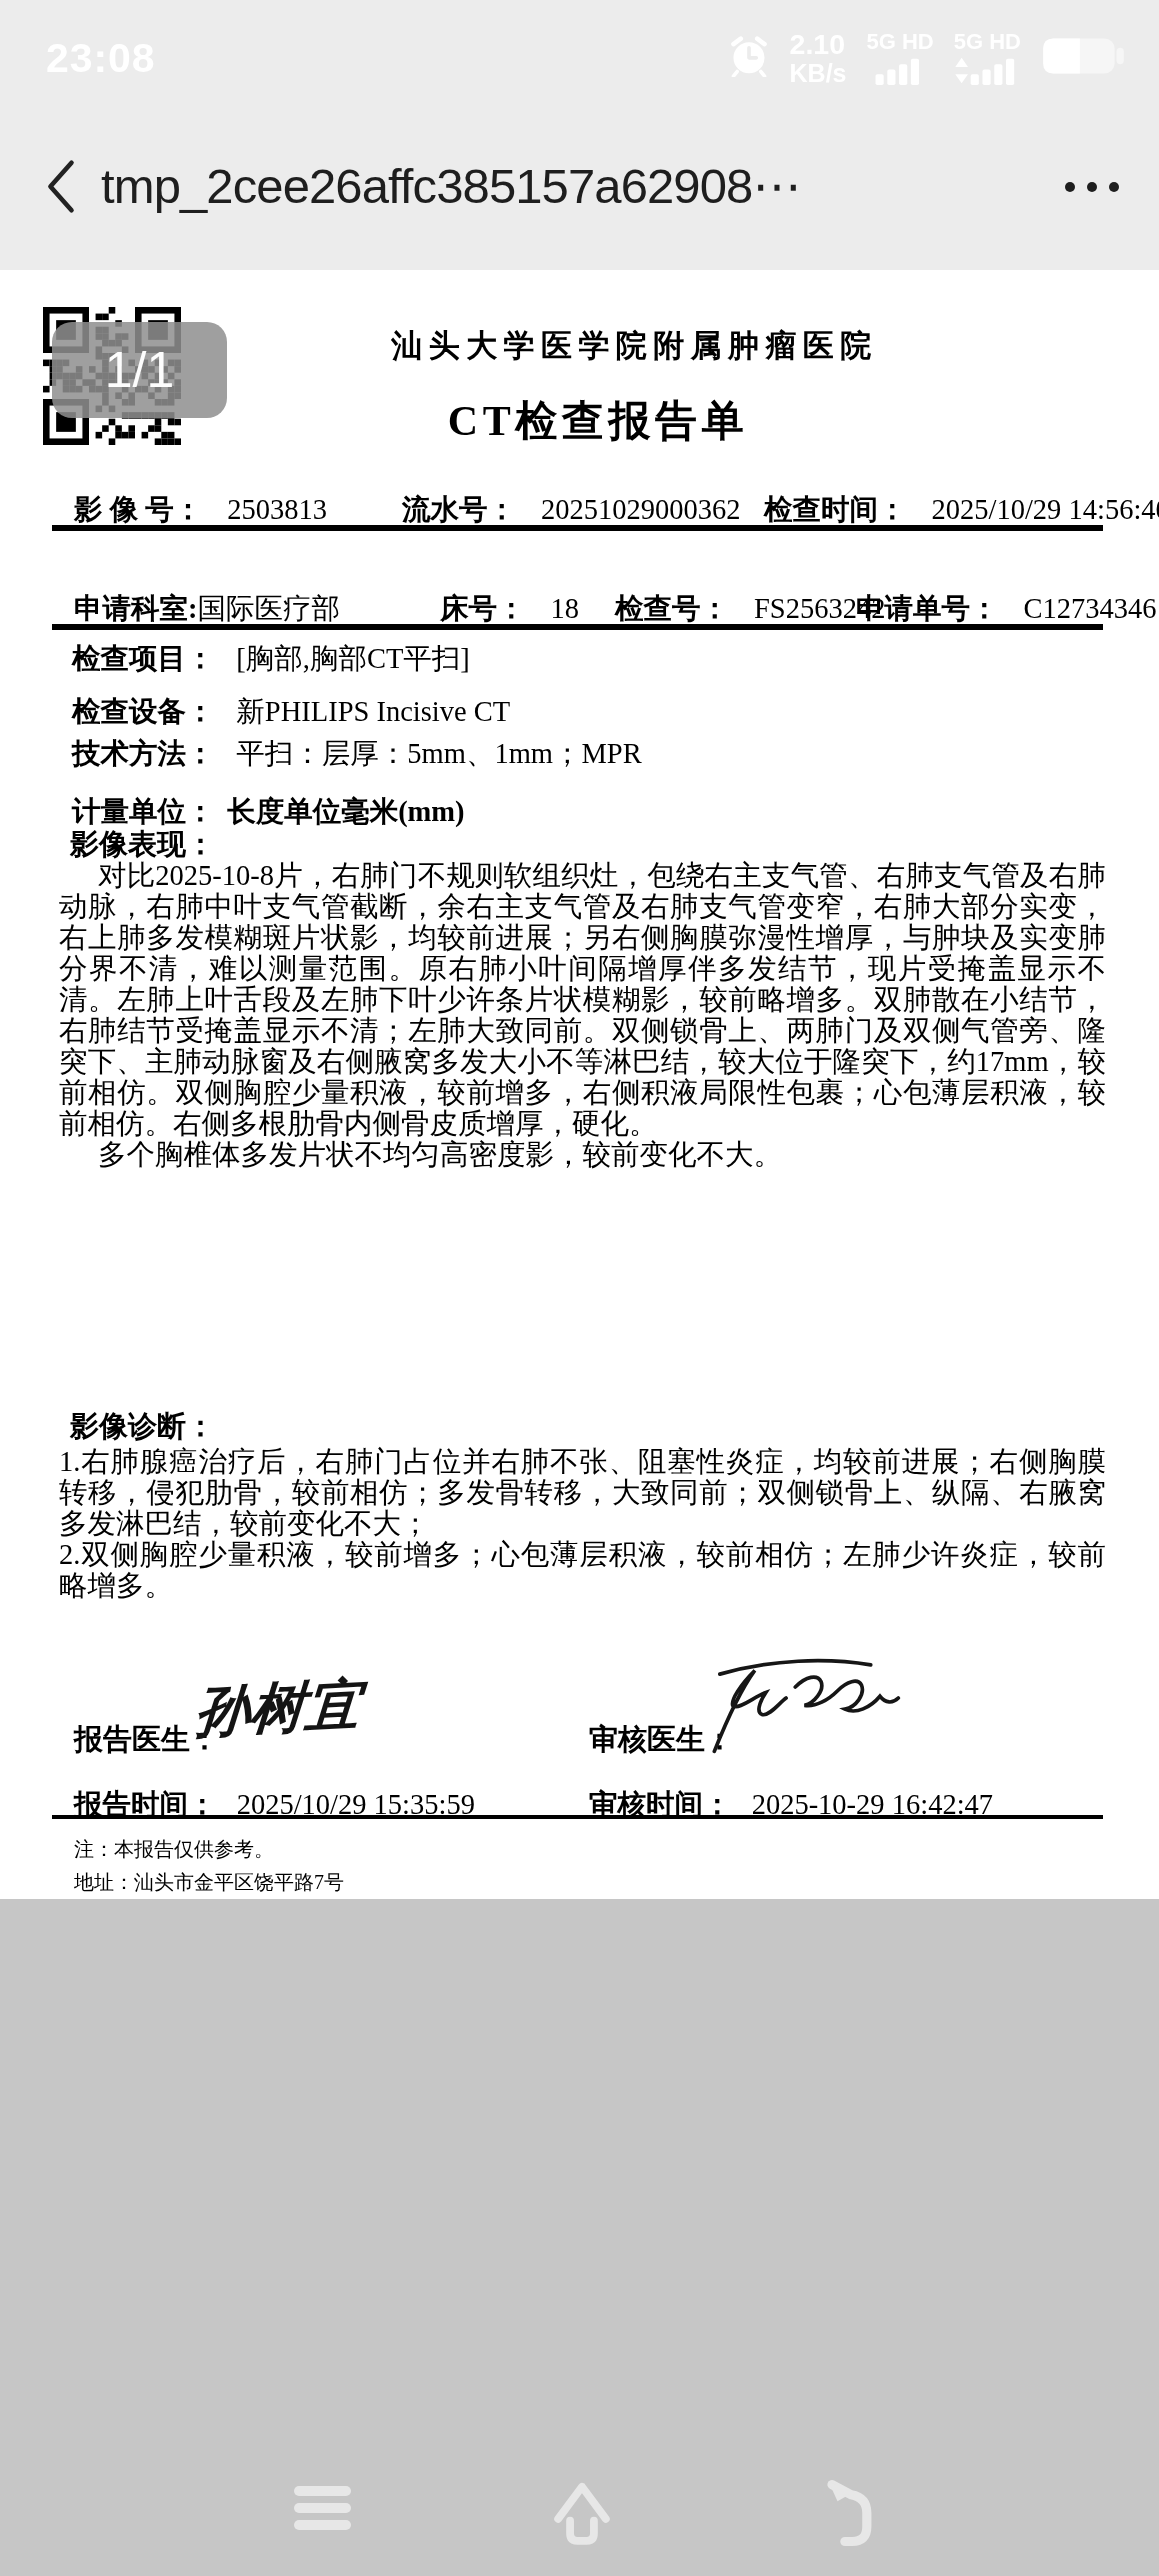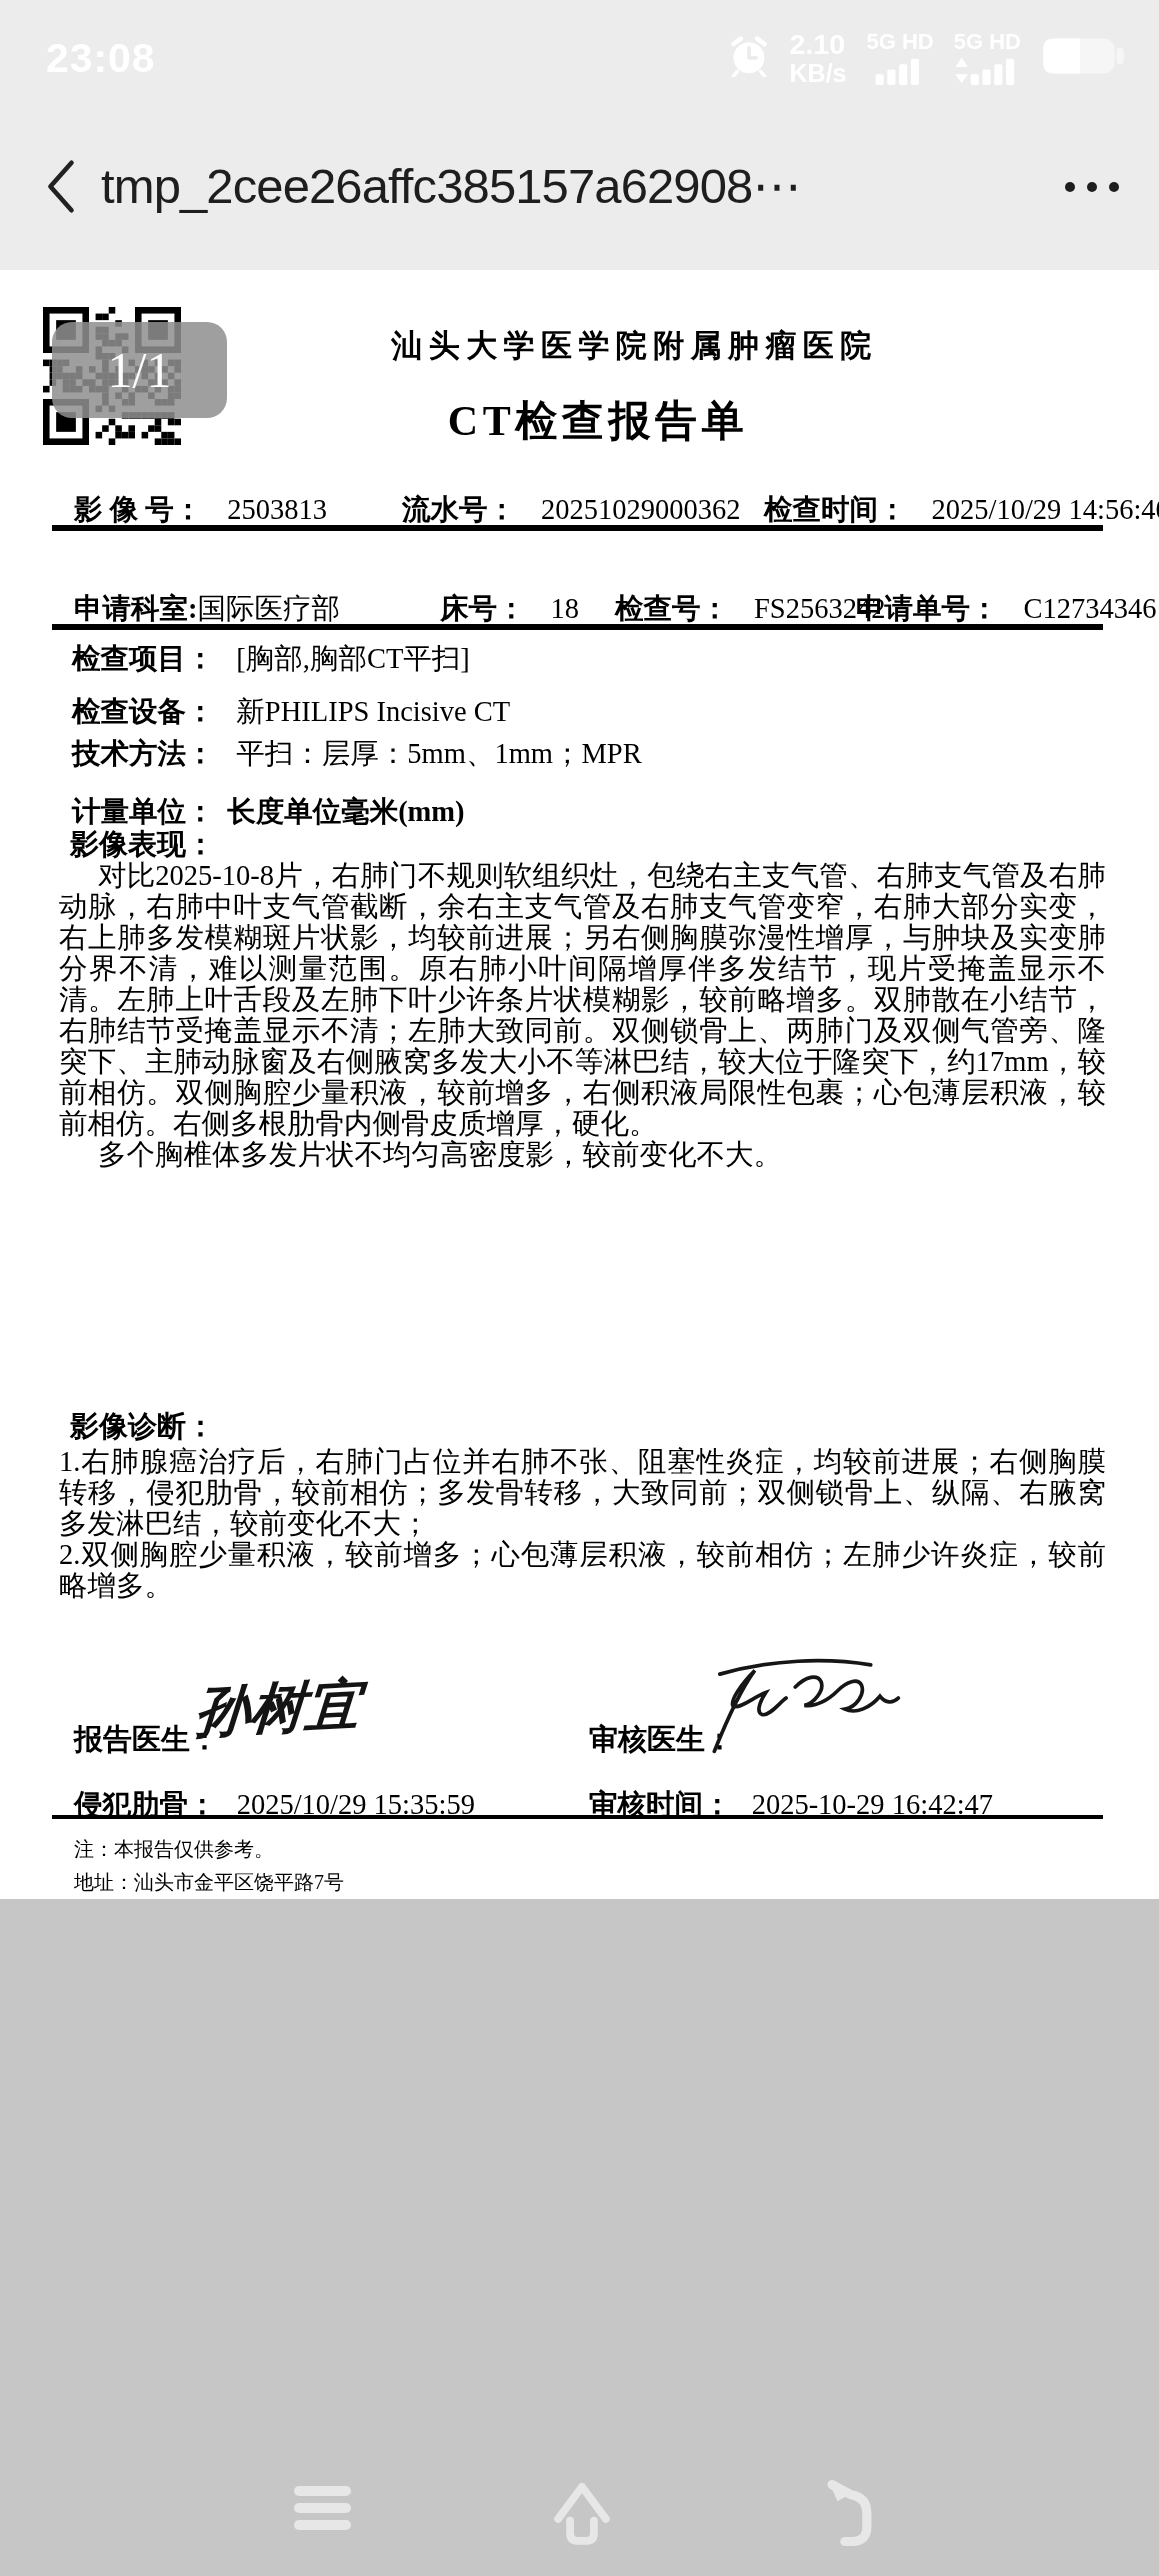--- a/index.html
+++ b/index.html
@@ -25,21 +25,21 @@
   .filetitle{margin-left:20px;font-size:49px;color:#1e1e1e;letter-spacing:-0.9px;white-space:nowrap;
              overflow:hidden;max-width:929px;}
   .menubtn{margin-left:auto;margin-right:40px;display:flex;gap:12px;align-items:center;}
   .menubtn i{width:10px;height:10px;border-radius:50%;background:#1e1e1e;display:block;}
 
   
   .doc{position:absolute;top:270px;left:0;width:1159px;height:1629px;background:#ffffff;color:#000;
        font-family:"Liberation Serif","DejaVu Serif",serif;}
   .badge{position:absolute;left:52px;top:52px;width:175px;height:96px;border-radius:20px;
          background:rgba(143,143,143,0.86);display:flex;align-items:center;justify-content:center;
-         color:#fdfdfd;font-size:50px;font-family:Liberation Serif, serif;}
+         color:#fdfdfd;font-size:50px;font-family:Liberation Sans, sans-serif;}
   .hosp{position:absolute;left:110px;top:55px;width:1049px;text-align:center;font-size:31px;
         font-weight:700;letter-spacing:6.4px;}
   .rpt-title{position:absolute;left:0px;top:123px;width:1196px;text-align:center;font-size:42px;
         font-weight:700;letter-spacing:4.6px;}
   .hline{position:absolute;left:52px;width:1051px;background:#000;}
   .row{position:absolute;left:0;width:1159px;height:39px;font-size:28.5px;}
   .cell{position:absolute;white-space:nowrap;}
   .lb{font-weight:700;}
   .val{margin-left:25px;}
   .sec{position:absolute;font-size:28.5px;white-space:nowrap;}
@@ -323,21 +323,21 @@
     <div class="sig-name">孙树宜</div>
     <div class="sec lb" style="left:589px;top:1450px;font-size:29px">审核医生：</div>
     <svg class="abs" style="left:672px;top:1380px" width="276" height="120" viewBox="0 0 300 130">
       <path d="M52,26 C108,10 168,8 216,16" stroke="#161616" stroke-width="4" fill="none" stroke-linecap="round"></path>
       <path d="M46,110 C58,80 74,44 90,22 C74,38 64,54 66,60 C72,66 90,50 102,46 C94,58 92,68 98,70 C106,72 116,58 124,52
                M134,40 C146,28 158,26 162,34 C166,44 154,58 144,60 C156,62 170,54 180,44 C190,34 202,30 206,38
                C210,48 200,62 188,64 C200,70 216,62 226,50 C232,58 240,58 246,52" stroke="#161616" stroke-width="4" fill="none" stroke-linecap="round"></path>
     </svg>
 
     <div class="sec" style="left:74px;top:1516px">
-      <span class="lb">侵犯肋骨：</span>
+      <span class="lb">报告时间：</span>
       <span style="margin-left:13px">2025/10/29 15:35:59</span>
     </div>
     <div class="sec" style="left:589px;top:1516px">
       <span class="lb">审核时间：</span>
       <span style="margin-left:13px">2025-10-29 16:42:47</span>
     </div>
 
     <div class="hline" style="top:1545px;height:3.7px"></div>
     <div class="note" style="left:74px;top:1566px;position:absolute">注：本报告仅供参考。</div>
     <div class="note" style="left:74px;top:1599px;position:absolute">地址：汕头市金平区饶平路7号</div>

